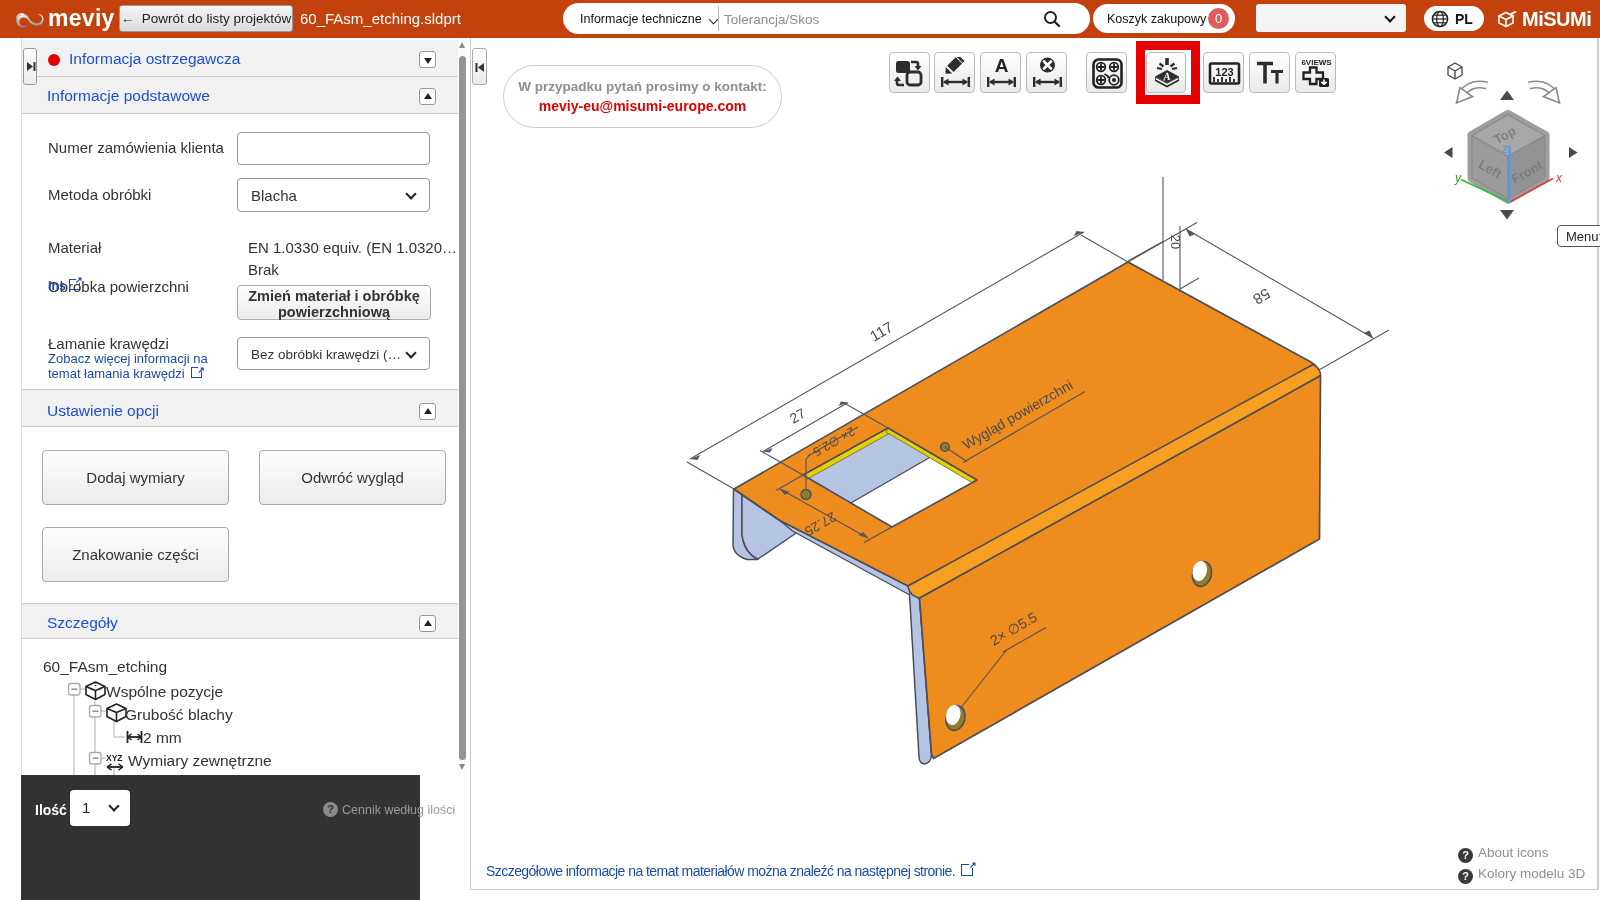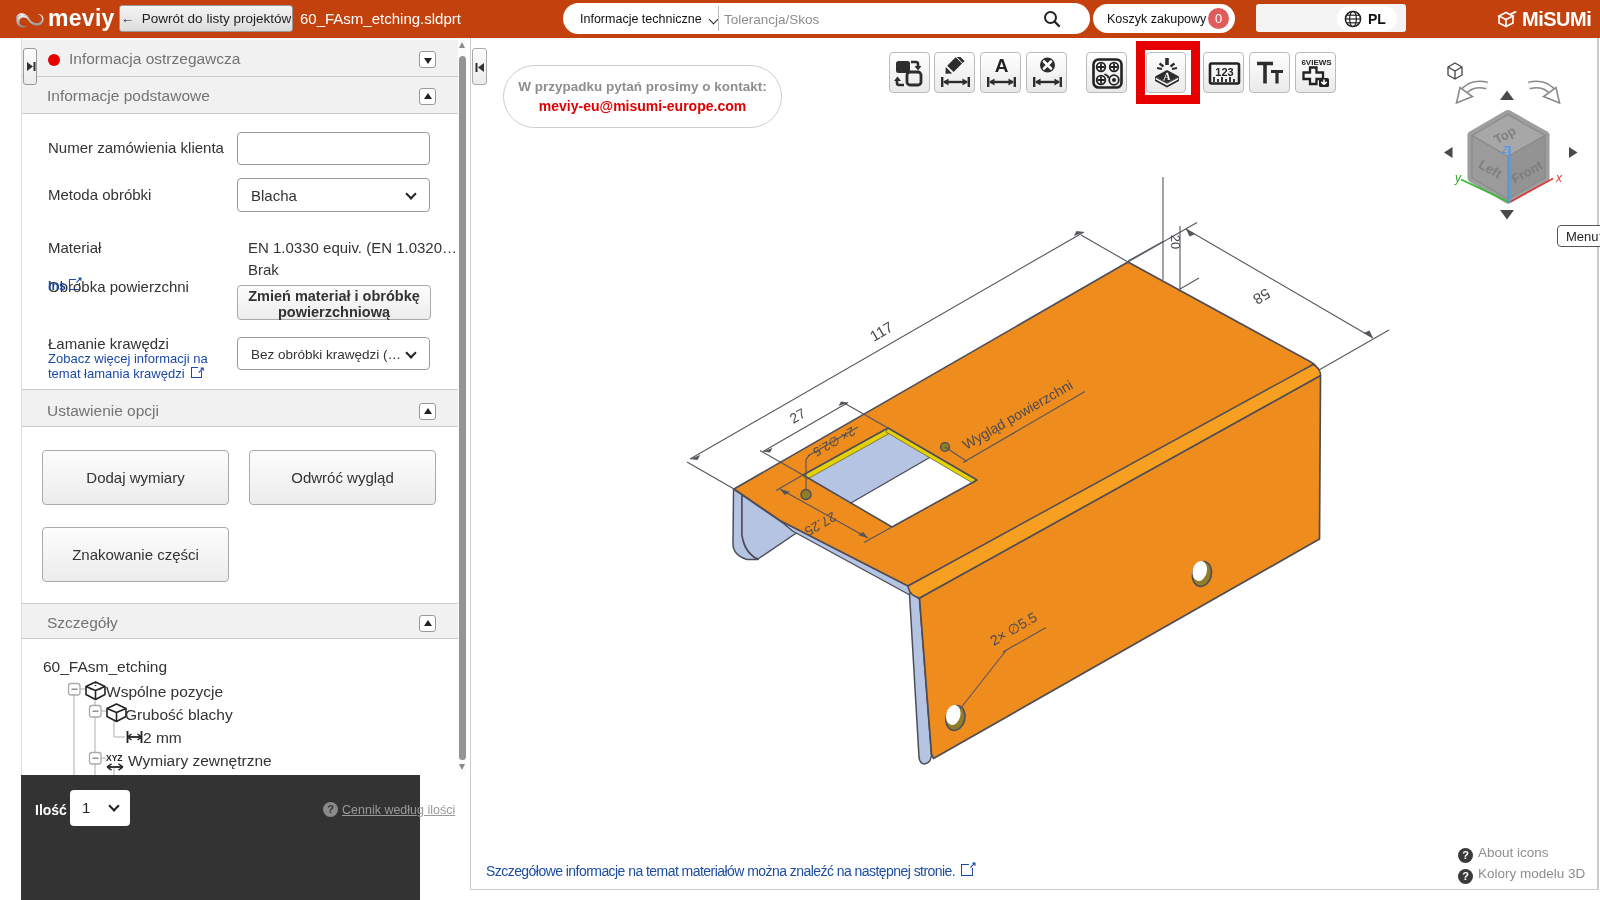--- a/index.html
+++ b/index.html
@@ -12,27 +12,27 @@
 #searchpill{position:absolute;left:563px;top:3px;width:527px;height:31px;background:#fff;border-radius:16px;}
 #searchpill .dd{position:absolute;left:17px;top:9px;font-size:12.5px;color:#111;}
 #searchpill .chev{position:absolute;left:147px;top:13px;width:7px;height:7px;border-right:1.8px solid #222;border-bottom:1.8px solid #222;transform:rotate(45deg);}
 #searchpill .sep{position:absolute;left:155px;top:3px;width:1px;height:25px;background:#bbb;}
 #searchpill .ph{position:absolute;left:161px;top:9px;font-size:13.5px;color:#8d8d8d;}
 #koszyk{position:absolute;left:1093px;top:4px;width:142px;height:29px;background:#fff;border-radius:15px;}
 #koszyk .t{position:absolute;left:14px;top:7.5px;font-size:12.5px;color:#111;}
 #koszyk .b{position:absolute;left:115px;top:4px;width:21px;height:21px;border-radius:50%;background:#e05c5c;color:#fff;font-size:13px;text-align:center;line-height:21px;}
 #hsel{position:absolute;left:1256px;top:4px;width:150px;height:28px;background:#f4f4f4;border-radius:3px;}
 #hsel .chev{position:absolute;left:130px;top:9px;width:8px;height:8px;border-right:2px solid #111;border-bottom:2px solid #111;transform:rotate(45deg);}
-#plpill{position:absolute;left:1337px;top:6px;width:60px;height:25px;background:#fff;border-radius:13px;}
+#plpill{position:absolute;left:1424px;top:6px;width:60px;height:25px;background:#fff;border-radius:13px;}
 #plpill .t{position:absolute;left:31px;top:5px;font-size:14px;font-weight:bold;color:#111;}
 #misumi{position:absolute;left:1522px;top:8px;color:#fff;font-size:20px;font-weight:bold;letter-spacing:-0.5px;}
 
 #panel{position:absolute;left:21px;top:38px;width:436px;height:737px;background:#fff;border-left:1px solid #ddd;}
 .sechdr{position:absolute;left:0;width:436px;background:#f1f1f1;border-bottom:1px solid #ccc;}
-.sechdr .t{position:absolute;font-size:15.5px;color:#737373;}
+.sechdr .t{position:absolute;font-size:15.5px;color:#1d4ed8;}
 .cbtn{position:absolute;width:17px;height:17px;background:#fff;border:1px solid #999;border-radius:3px;}
 .cbtn .tri{position:absolute;left:3.5px;width:0;height:0;border-left:4.5px solid transparent;border-right:4.5px solid transparent;}
 .tri-dn{top:6px;border-top:6px solid #222;}
 .tri-up{top:4px;border-bottom:6px solid #222;}
 .flbl{position:absolute;left:26px;font-size:15px;color:#333;}
 .fval{position:absolute;left:226px;font-size:15px;color:#333;}
 .inp{position:absolute;left:215px;width:193px;height:33px;border:1px solid #999;border-radius:4px;background:#fff;}
 .sel{position:absolute;left:215px;width:193px;height:34px;border:1px solid #999;border-radius:4px;background:#fff;font-size:15px;color:#333;}
 .sel .st{position:absolute;left:13px;top:8px;white-space:nowrap;overflow:hidden;max-width:152px;}
 .sel .chev{position:absolute;right:14px;top:11px;width:8px;height:8px;border-right:2.2px solid #222;border-bottom:2.2px solid #222;transform:rotate(45deg);}
@@ -43,21 +43,21 @@
 .xic:after{content:"\2197";position:absolute;right:-3.5px;top:-5.5px;font-size:9px;color:#1a4aa8;font-weight:bold;}
 
 #sbar{position:absolute;left:458px;top:38px;width:8px;height:737px;background:#fbfbfb;}
 #sbar .th{position:absolute;left:0.5px;top:18px;width:7px;height:704px;background:#949494;border-radius:4px;}
 
 #pfoot{position:absolute;left:21px;top:775px;width:399px;height:125px;background:#333;}
 #pfoot .il{position:absolute;left:14px;top:27px;color:#fff;font-size:14px;font-weight:bold;}
 #pfoot .qsel{position:absolute;left:49px;top:15px;width:60px;height:36px;background:#fff;border-radius:4px;}
 #pfoot .qsel .n{position:absolute;left:12px;top:9px;font-size:15px;color:#222;}
 #pfoot .qsel .chev{position:absolute;left:40px;top:12px;width:8px;height:8px;border-right:2.2px solid #222;border-bottom:2.2px solid #222;transform:rotate(45deg);}
-#pfoot .cen{position:absolute;left:321px;top:28px;color:#9a9a9a;font-size:12.5px;text-decoration:underline;white-space:nowrap;}
+#pfoot .cen{position:absolute;left:321px;top:28px;color:#9a9a9a;font-size:12.5px;white-space:nowrap;}
 #pfoot .qm{position:absolute;left:302px;top:27px;width:15px;height:15px;border-radius:50%;background:#8a8a8a;color:#333;font-size:11px;font-weight:bold;text-align:center;line-height:15px;text-decoration:none;}
 #ybtn{position:absolute;left:16px;top:67px;width:419px;height:42px;background:linear-gradient(#fdc915,#efb303);border-radius:3px;color:#1a1a00;font-size:15px;font-weight:bold;text-align:center;line-height:42px;}
 
 #cv{position:absolute;left:466px;top:38px;width:1134px;height:862px;background:#fff;}
 .smbtn{position:absolute;width:15px;height:37px;background:linear-gradient(#fcfcfc,#ececec);border:1px solid #aaa;border-radius:3px;color:#222;}
 #bubble{position:absolute;left:503px;top:49px;width:279px;height:63px;border:1px solid #ccc;border-radius:32px;text-align:center;margin-top:16px;}
 #bubble .l1{margin-top:13px;font-size:13.5px;font-weight:bold;color:#8e8e8e;}
 #bubble .l2{margin-top:4px;font-size:14px;font-weight:bold;color:#e00000;}
 .tbtn{position:absolute;top:52px;width:41px;height:41px;background:linear-gradient(#ffffff,#e9e9e9);border:1px solid #bbb;border-radius:4px;}
 .tbtn svg{position:absolute;left:4px;top:4px;}
@@ -155,21 +155,21 @@
       <div class="st" style="font-size:13.5px;top:9px;">Bez obróbki krawędzi (…</div>
       <div class="chev"></div>
     </div>
   <div class="sechdr" style="top:351px;height:38px;border-top:1px solid #ccc;">
     <div class="t" style="left:25px;top:12px;">Ustawienie opcji</div>
     <div class="cbtn" style="left:397px;top:13px;">
         <div class="tri tri-up"></div>
       </div>
   </div>
   <div class="pbtn" style="left:20px;top:412px;width:187px;height:55px;font-size:15px;line-height:53px;">Dodaj wymiary</div>
-  <div class="pbtn" style="left:227px;top:412px;width:187px;height:55px;font-size:15px;line-height:53px;">Odwróć wygląd</div>
+  <div class="pbtn" style="left:237px;top:412px;width:187px;height:55px;font-size:15px;line-height:53px;">Odwróć wygląd</div>
   <div class="pbtn" style="left:20px;top:489px;width:187px;height:55px;font-size:15px;line-height:53px;">Znakowanie części</div>
   <div class="sechdr" style="top:565px;height:36px;border-top:1px solid #ccc;">
     <div class="t" style="left:25px;top:10px;">Szczegóły</div>
     <div class="cbtn" style="left:397px;top:11px;">
         <div class="tri tri-up"></div>
       </div>
   </div>
 
   <div class="treetxt" style="left:21px;top:620px;">60_FAsm_etching</div>
   <svg class="abs" style="left:0px;top:642px;" width="436" height="133" viewBox="0 0 436 133">

